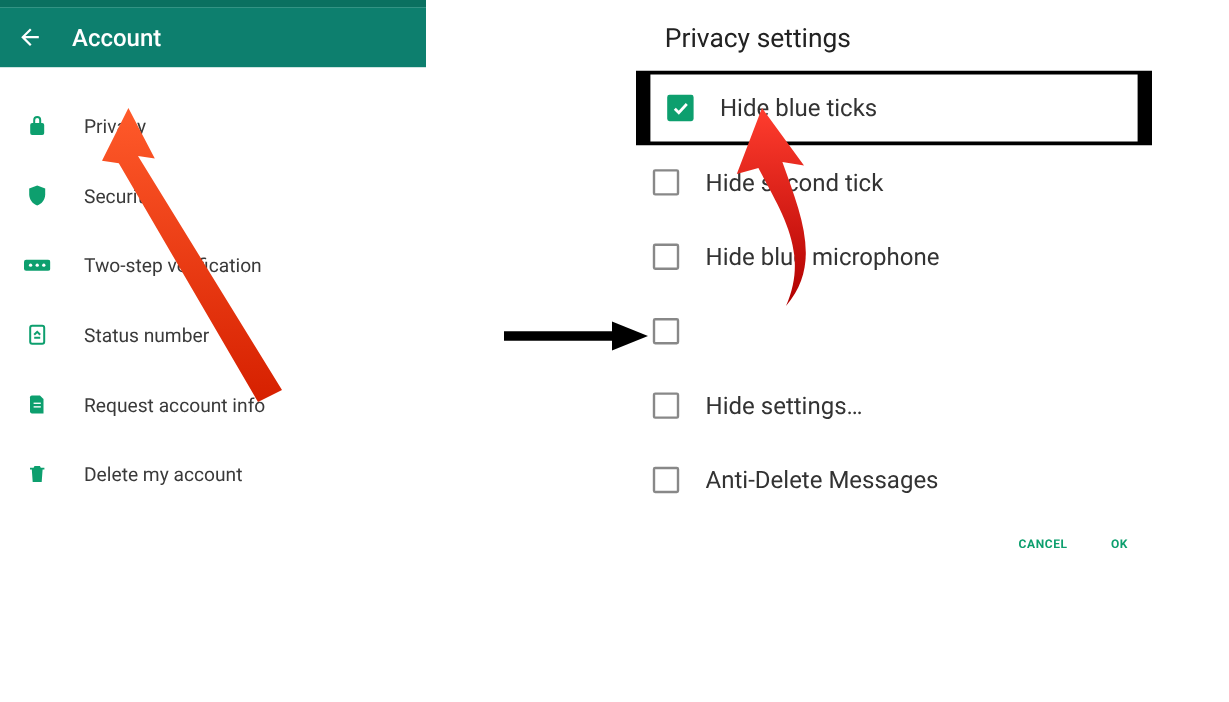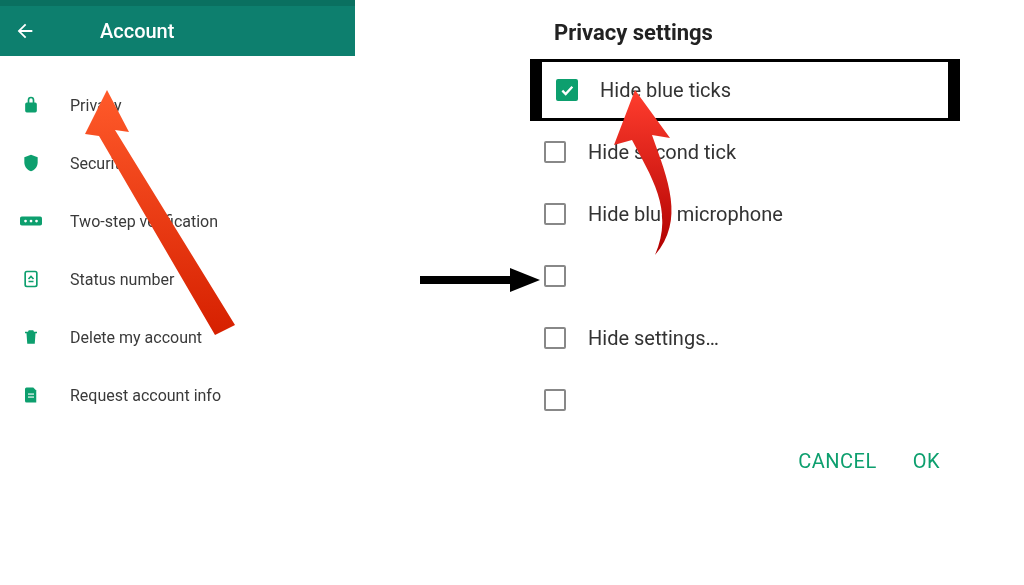--- a/index.html
+++ b/index.html
@@ -3,38 +3,38 @@
   <meta charset="utf-8">
   <style>
     * { margin:0; padding:0; box-sizing:border-box; font-family:Roboto,Arial,sans-serif; }
     body { width:1024px; height:585px; background:#fff; position:relative; overflow:hidden; }
 
     
     .left-panel { position:absolute; left:0; top:0; width:355px; }
     .status-strip { height:6px; background:#0a7060; }
     .header { background:#0d7f6e; height:50px; display:flex; align-items:center; padding:0 14px; gap:24px; }
     .header .back-ic svg { display:block; }
-    .header-title { color:#fff; font-size:20px; font-weight:500;margin-left:40px; }
+    .header-title { color:#fff; font-size:20px; font-weight:500; }
     .menu { padding-top:20px; }
     .menu-item { display:flex; align-items:center; height:58px; padding-left:20px; gap:28px; cursor:pointer; }
     .menu-icon { width:22px; height:22px; display:flex; align-items:center; justify-content:center; color:#0d7f6e; }
     .menu-label { color:#3a3a3a; font-size:16px; }
 
     
     .right-panel { position:absolute; left:530px; top:12px; width:430px; }
-    .panel-title { font-size:22px; font-weight:700; color:#222; padding:8px 24px 14px; }
+    .panel-title { font-size:22px; font-weight:400; color:#222; padding:8px 24px 14px; }
     .opts { }
     .opt { display:flex; align-items:center; height:62px; padding-left:14px; gap:22px; cursor:pointer; }
     .opt.first { border:3px solid #000; border-left-width:12px; border-right-width:12px; height:62px; }
     .cb { width:22px; height:22px; border:2px solid #888; border-radius:2px; display:flex; align-items:center; justify-content:center; background:#fff; flex-shrink:0; }
     .cb.checked { background:#0d9f6e; border-color:#0d9f6e; }
     .cb.checked svg { display:block; }
     .opt-label { font-size:20px; color:#333; }
     .dialog-actions { display:flex; justify-content:flex-end; gap:36px; padding:18px 20px 0 0; }
-    .db { color:#0d9f6e; font-weight:400; font-size:20px; letter-spacing:0.5px; cursor:pointer; }
+    .db { color:#0d9f6e; font-weight:700; font-size:10px; letter-spacing:0.5px; cursor:pointer; }
 
     
     .anno { position:absolute; pointer-events:none; }
   </style>
 </head>
 <body>
 
 <div class="left-panel">
   <div class="status-strip"></div>
   <div class="header">
@@ -83,35 +83,35 @@
             <rect x="5" y="3" width="14" height="18" rx="2"></rect>
             <path d="M9 12l3-3 3 3M9 15h6"></path>
           </svg>
       </span>
       <span class="menu-label">Status number</span>
     </div>
 
     <div class="menu-item">
       <span class="menu-icon">
         <svg width="18" height="20" viewBox="0 0 24 24" fill="#0d9f6e">
-            <path d="M6 7h12l-1 14H7L6 7zm3-4h6l1 2H8l1-2zM4 5h16v2H4z"></path>
-          </svg>
-      </span>
-      <span class="menu-label">Delete my account</span>
-    </div>
-
-    <div class="menu-item">
-      <span class="menu-icon">
-        <svg width="18" height="20" viewBox="0 0 24 24" fill="#0d9f6e">
             <path d="M6 2h9l4 4v16a0 0 0 0 1 0 0H6a2 2 0 0 1-2-2V4a2 2 0 0 1 2-2z"></path>
             <rect x="8" y="10" width="8" height="1.5" fill="#fff"></rect>
             <rect x="8" y="14" width="8" height="1.5" fill="#fff"></rect>
           </svg>
       </span>
       <span class="menu-label">Request account info</span>
+    </div>
+
+    <div class="menu-item">
+      <span class="menu-icon">
+        <svg width="18" height="20" viewBox="0 0 24 24" fill="#0d9f6e">
+            <path d="M6 7h12l-1 14H7L6 7zm3-4h6l1 2H8l1-2zM4 5h16v2H4z"></path>
+          </svg>
+      </span>
+      <span class="menu-label">Delete my account</span>
     </div>
 
   </div>
 </div>
 
 <div class="right-panel">
   <div class="panel-title">Privacy settings</div>
   <div class="opts">
 
     <div class="opt first">
@@ -138,20 +138,21 @@
     </div>
 
     <div class="opt">
       <span class="cb"></span>
       <span class="opt-label">Hide settings…</span>
     </div>
 
 
     <div class="opt">
       <span class="cb"></span>
+      <span class="opt-label">Anti-Delete Messages</span>
     </div>
 
   </div>
   <div class="dialog-actions">
     <span class="db">CANCEL</span>
     <span class="db">OK</span>
   </div>
 </div>
 
 <svg class="anno" style="left:85px; top:90px;" width="175" height="250" viewBox="0 0 175 250">

